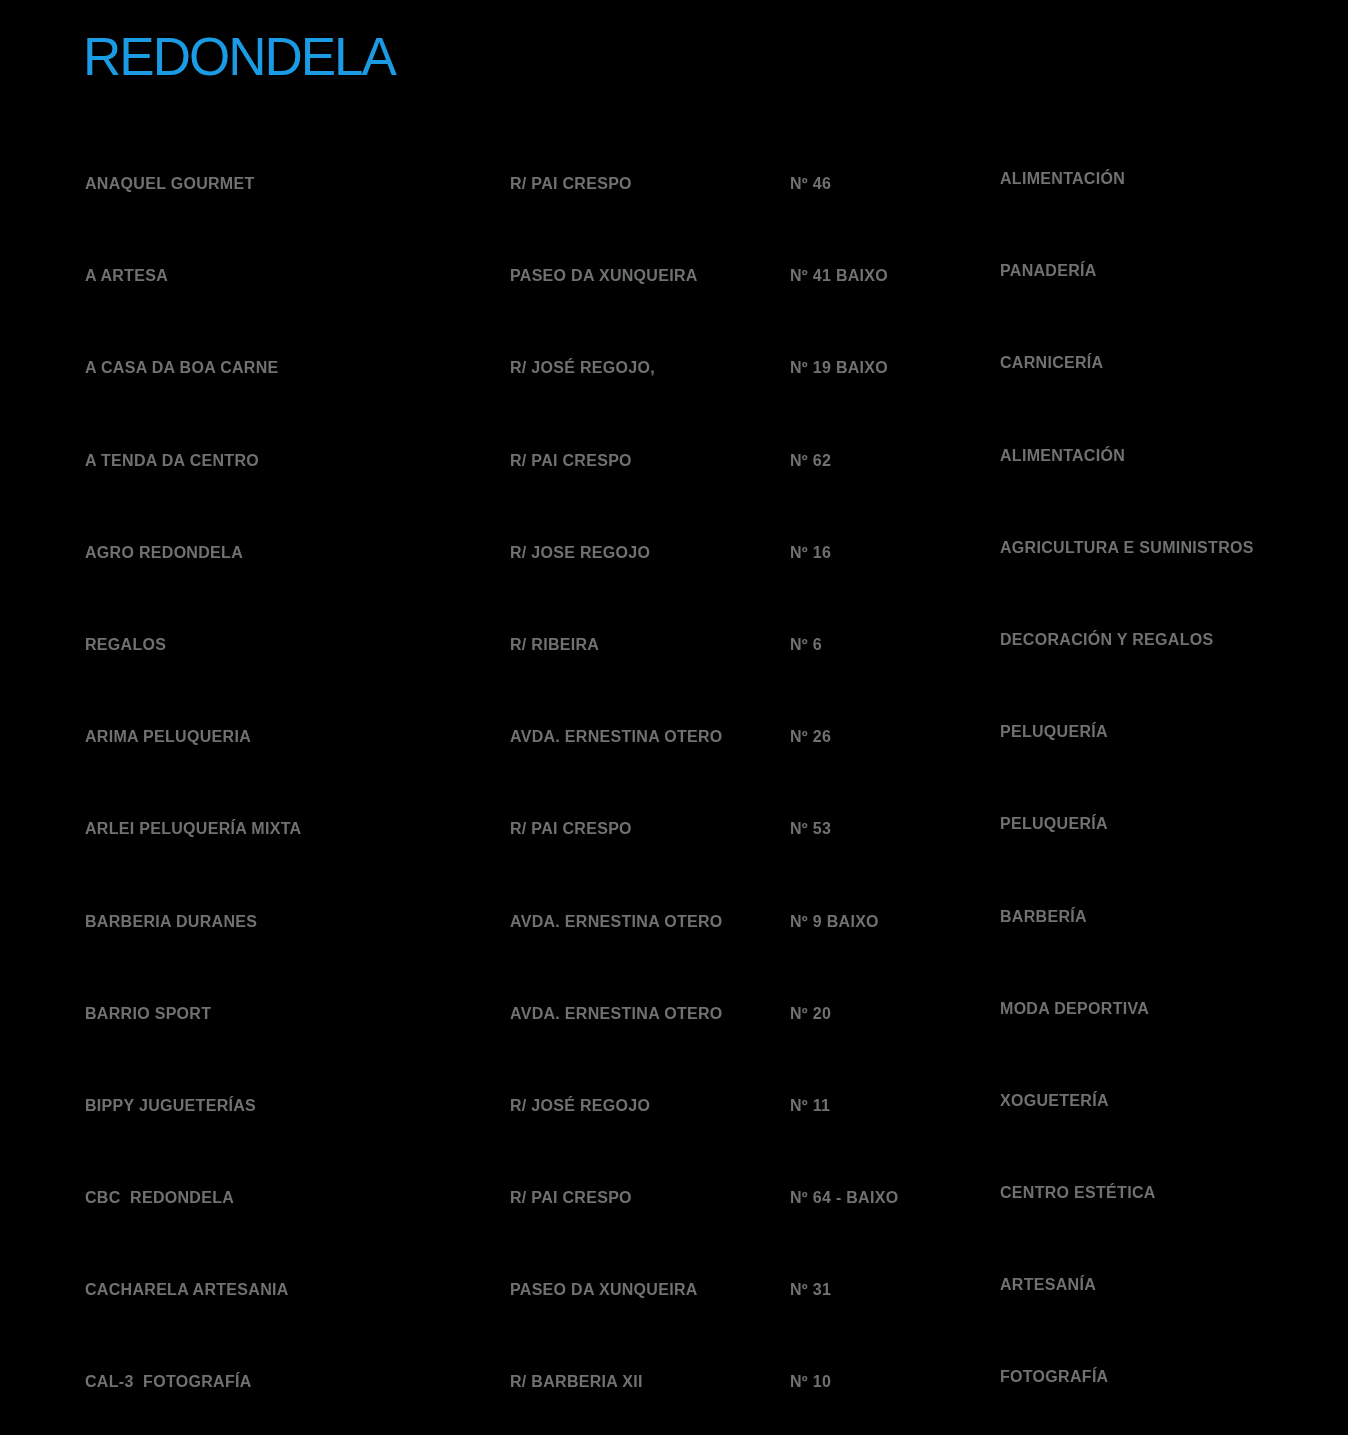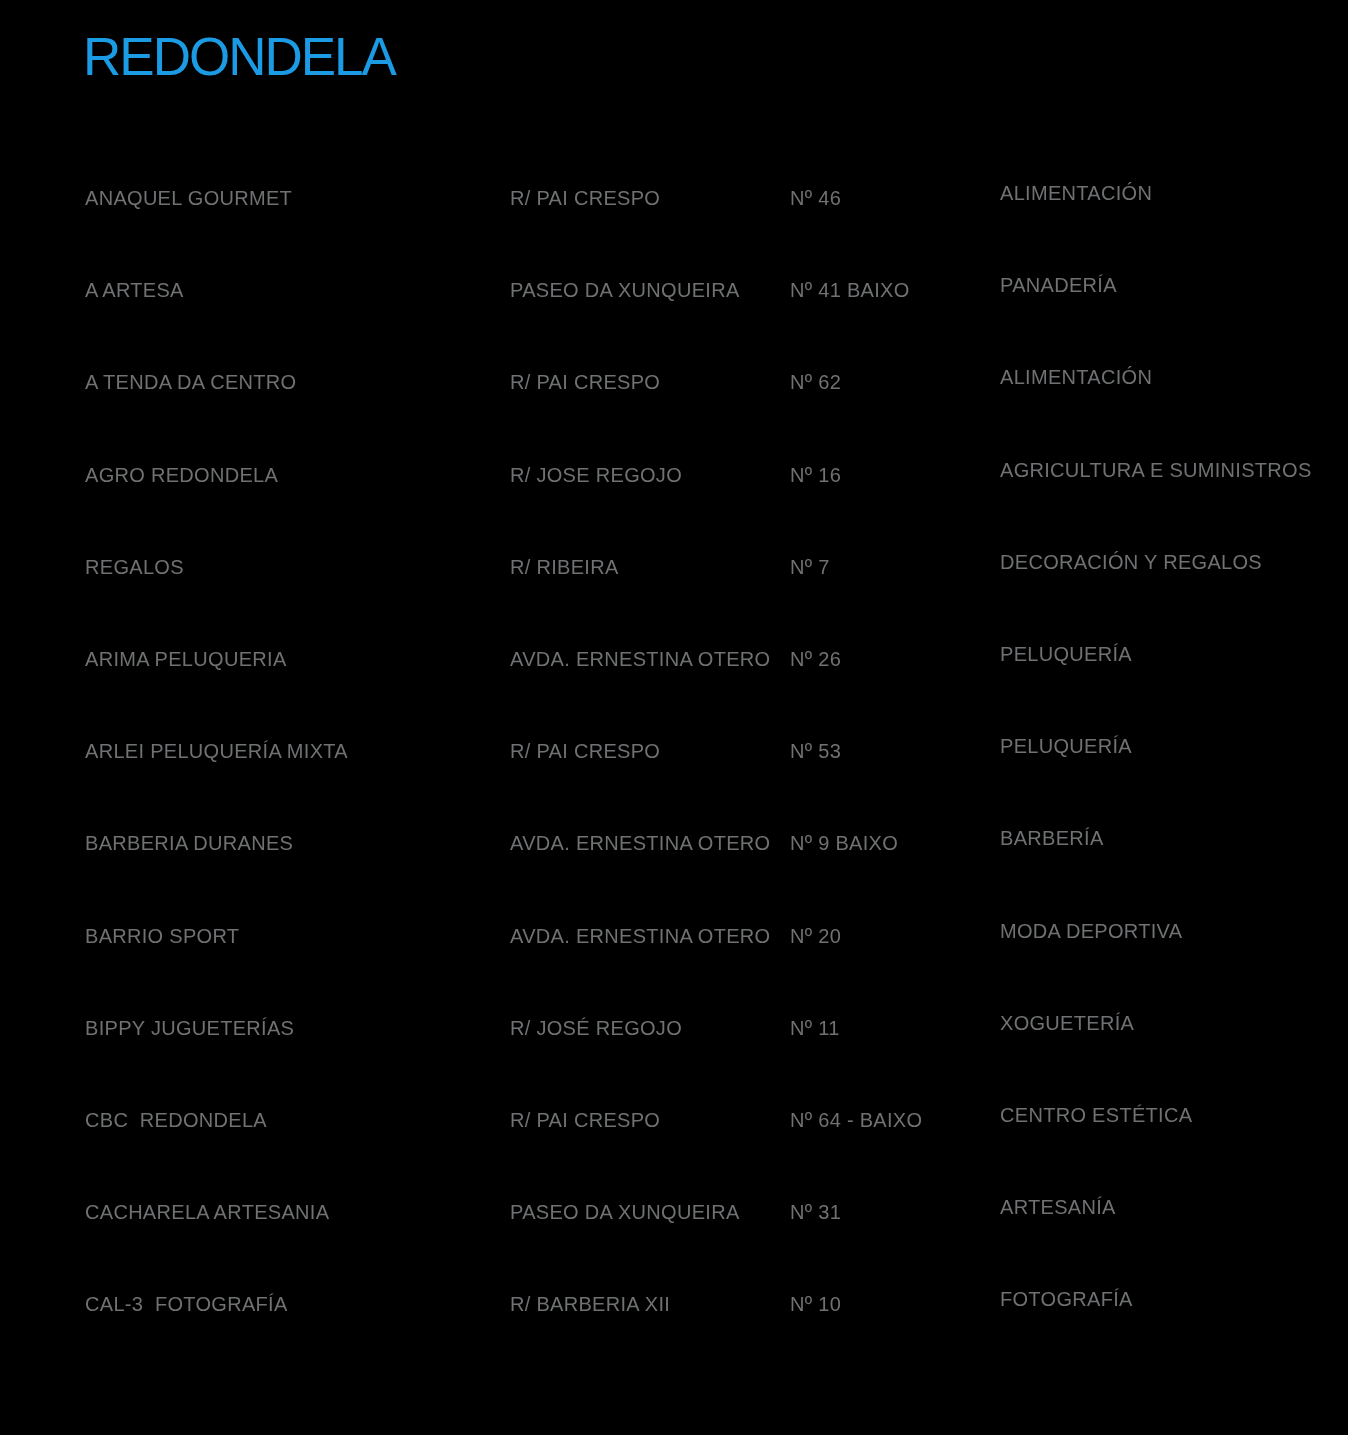--- a/index.html
+++ b/index.html
@@ -34,26 +34,25 @@
     top: 175px;
     right: 0;
   }
   .row {
     height: 92.2px;
     display: grid;
     grid-template-columns: 425px 280px 210px auto;
     align-items: start;
   }
   .cell {
-    font-size: 20px;
-    font-weight: 400;
+    font-size: 16px;
+    font-weight: 700;
     letter-spacing: 0.3px;
     line-height: 1.1;
     white-space: pre;
-    margin-top: 12px;
   }
   .cell.category {
     transform: translateY(-5px);
   }
 </style>
 </head>
 <body>
 
 <div class="page" style="background-color: rgb(0, 0, 0);">
 
@@ -68,39 +67,45 @@
       <span class="cell category">ALIMENTACIÓN</span>
     </div>
 
     <div class="row">
       <span class="cell name">A ARTESA</span>
       <span class="cell street">PASEO DA XUNQUEIRA</span>
       <span class="cell number">Nº 41 BAIXO</span>
       <span class="cell category">PANADERÍA</span>
     </div>
 
+    <div class="row">
+      <span class="cell name">A CASA DA BOA CARNE</span>
+      <span class="cell street">R/ JOSÉ REGOJO,</span>
+      <span class="cell number">Nº 19 BAIXO</span>
+      <span class="cell category">CARNICERÍA</span>
+    </div>
 
     <div class="row">
       <span class="cell name">A TENDA DA CENTRO</span>
       <span class="cell street">R/ PAI CRESPO</span>
       <span class="cell number">Nº 62</span>
       <span class="cell category">ALIMENTACIÓN</span>
     </div>
 
     <div class="row">
       <span class="cell name">AGRO REDONDELA</span>
       <span class="cell street">R/ JOSE REGOJO</span>
       <span class="cell number">Nº 16</span>
       <span class="cell category">AGRICULTURA E SUMINISTROS</span>
     </div>
 
     <div class="row">
       <span class="cell name">REGALOS</span>
       <span class="cell street">R/ RIBEIRA</span>
-      <span class="cell number">Nº 7</span>
+      <span class="cell number">Nº 6</span>
       <span class="cell category">DECORACIÓN Y REGALOS</span>
     </div>
 
     <div class="row">
       <span class="cell name">ARIMA PELUQUERIA</span>
       <span class="cell street">AVDA. ERNESTINA OTERO</span>
       <span class="cell number">Nº 26</span>
       <span class="cell category">PELUQUERÍA</span>
     </div>
 

